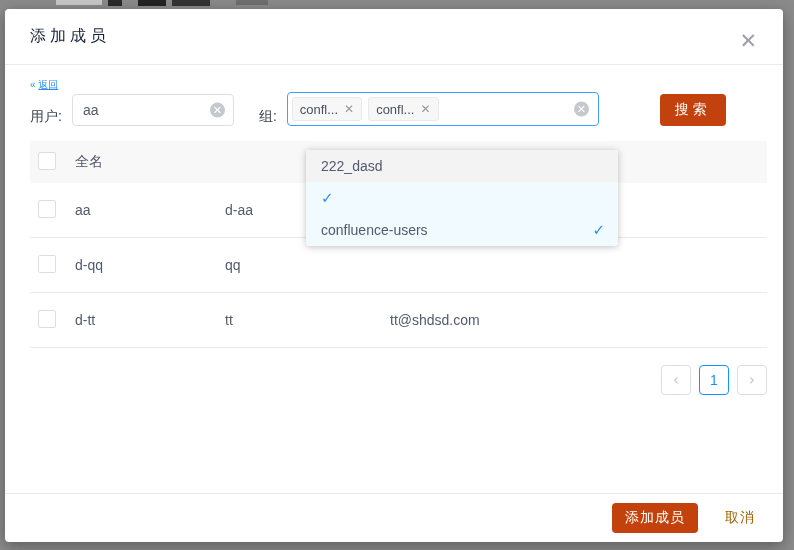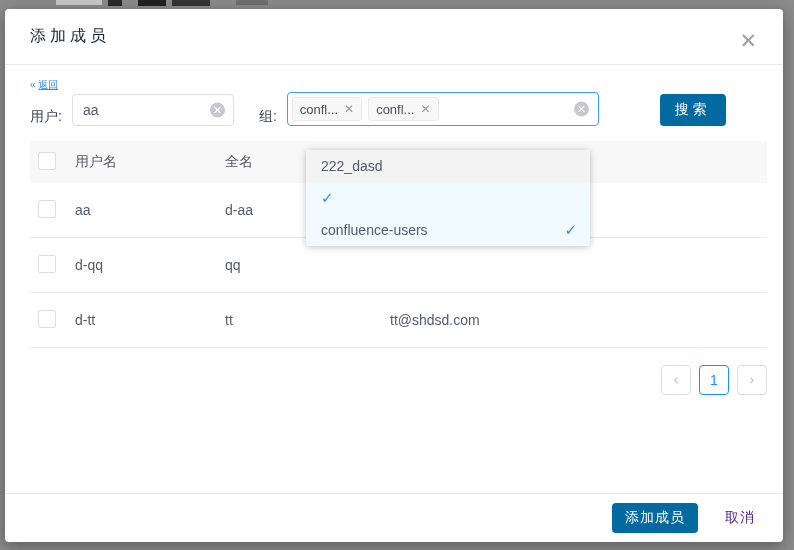--- a/index.html
+++ b/index.html
@@ -61,40 +61,40 @@
     margin-right:61px;
   }
   .tag {
     display:inline-flex; align-items:center;
     background:#f7f7f7; border:1px solid #e8eaec; border-radius:3px;
     height:24px; padding:0 7px; margin-right:6px;
     font-size:13px; color:#495060; white-space:nowrap;
   }
   .tag-x { margin-left:6px; color:#95989d; font-size:12px; cursor:pointer; line-height:1; }
   .btn-primary {
-    background:#0369a1; color:#fff; border:none; border-radius:4px;
+    background:#c2410c; color:#fff; border:none; border-radius:4px;
     font-size:14px; cursor:pointer; font-family:inherit;
   }
   .search-btn { width:66px; height:32px; letter-spacing:4px; }
 
   .table { margin-top:15px; font-size:14px; }
   .t-row {
     display:grid; grid-template-columns:45px 150px 165px 1fr;
     align-items:center;
   }
   .t-head { background:#f8f8f9; height:42px; color:#515a6e; }
   .t-body-row { height:55px; border-bottom:1px solid #e8eaec; color:#515a6e; }
   .cb-cell { padding-left:8px; }
   .checkbox {
     display:inline-block; width:18px; height:18px;
     border:1px solid #dcdee2; border-radius:2px; background:#fff; cursor:pointer;
   }
 
   .dropdown {
-    position:absolute; left:301px; top:141px; width:284px;
+    position:absolute; left:301px; top:141px; width:312px;
     background:#fff; border-radius:0 0 4px 4px;
     box-shadow:0 1px 7px rgba(0,0,0,.25); z-index:10; overflow:hidden;
   }
   .dd-option {
     height:32px; display:flex; align-items:center; justify-content:space-between;
     padding:0 13px 0 15px; font-size:14px; color:#515a6e; cursor:pointer;
   }
   .dd-hover { background:#f3f3f3; }
   .dd-selected { background:#f0faff; }
   .dd-check { color:#2d8cf0; font-size:15px; }
@@ -112,21 +112,21 @@
   .arrow-glyph { font-size:15px; line-height:1; font-family:"DejaVu Sans",sans-serif; }
 
   .modal-footer {
     position:absolute; left:0; bottom:0; width:100%; height:49px;
     border-top:1px solid #e8eaec;
     display:flex; align-items:center; justify-content:flex-end;
     padding-right:28px;
   }
   .add-btn { width:86px; height:30px; letter-spacing:1px; }
   .cancel-btn {
-    background:none; border:none; color:#4c1d95; font-size:14px;
+    background:none; border:none; color:#a16207; font-size:14px;
     margin-left:27px; cursor:pointer; letter-spacing:1px; font-family:inherit;
   }
 </style>
 </head>
 <body>
 
 <div class="bg-frag" style="left:56px;width:46px;height:5px;background:#c8c8c8;"></div>
 <div class="bg-frag" style="left:108px;width:14px;height:6px;background:#2b2b2b;"></div>
 <div class="bg-frag" style="left:138px;width:28px;height:6px;background:#222222;"></div>
 <div class="bg-frag" style="left:172px;width:38px;height:6px;background:#333333;"></div>
@@ -162,21 +162,20 @@
         </span>
         <span class="clear-circle">✕</span>
       </span>
 
       <button class="btn-primary search-btn">搜索</button>
     </div>
 
     <div class="table">
       <div class="t-row t-head">
         <span class="cb-cell"><span class="checkbox"></span></span>
-        <span>用户名</span>
         <span>全名</span>
         <span></span>
       </div>
 
       <div class="t-row t-body-row">
         <span class="cb-cell"><span class="checkbox"></span></span>
         <span>aa</span>
         <span>d-aa</span>
         <span></span>
       </div>

